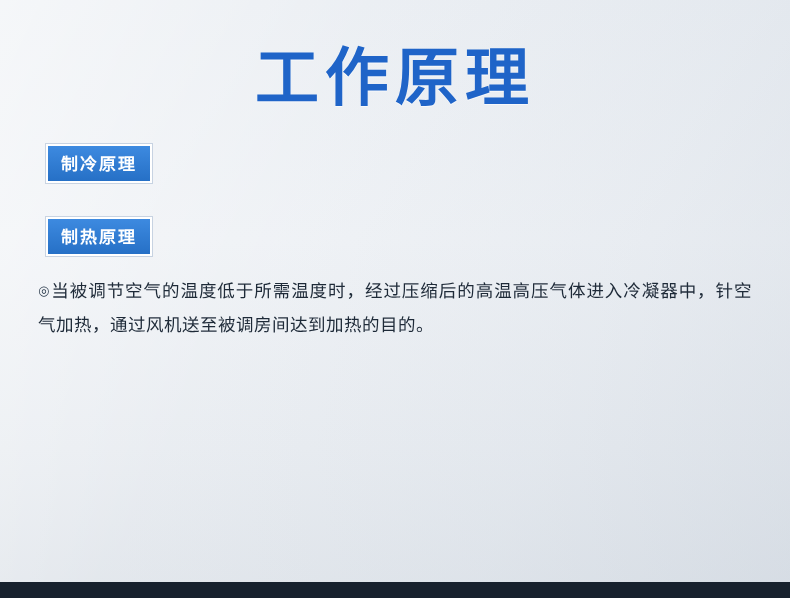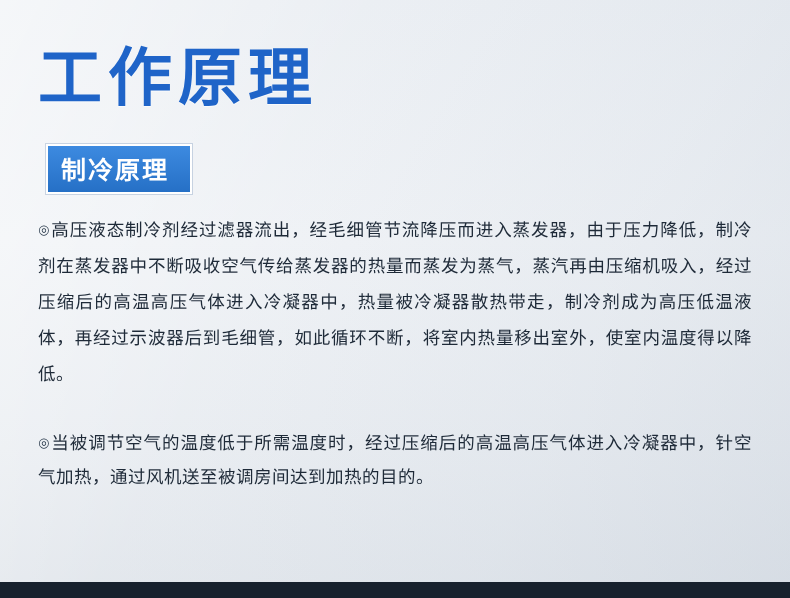--- a/index.html
+++ b/index.html
@@ -49,44 +49,44 @@
     background: #17212d;
   }
 
   .content {
     position: relative;
     z-index: 2;
     padding: 0 38px;
   }
 
   .main-title {
-    text-align: left;
+    text-align: center;
     color: #1f64c8;
     font-size: 64px;
     line-height: 1;
     font-weight: bold;
     letter-spacing: 6px;
     padding-top: 46px;
     padding-bottom: 8px;
     text-shadow: 0 1px 0 rgba(255,255,255,0.6);
   }
 
   .section {
     margin-top: 26px;
   }
 
   .section-heading {
     display: inline-block;
     background: #2f7bd4;
     background: linear-gradient(to bottom, #3d8ae0 0%, #2670c6 100%);
     color: #ffffff;
-    font-size: 25px;
+    font-size: 17px;
     font-weight: bold;
     letter-spacing: 2px;
-    padding: 4px 21px 6px 13px;
+    padding: 4px 13px 6px 13px;
     border: 2px solid #ffffff;
     box-shadow: 0 0 0 1px rgba(120,150,185,0.35);
     margin-left: 8px;
   }
 
   .section-body {
     margin-top: 18px;
     color: #1e2a38;
     font-size: 17.5px;
     line-height: 36px;
@@ -114,26 +114,24 @@
 <body>
 
 <div class="page">
 
   <div class="content">
 
     <div class="main-title">工作原理</div>
 
     <div class="section" id="cooling-section">
       <div class="section-heading">制冷原理</div>
-      <div class="section-body">
-        <span class="bullet">◎</span><span>高压液态制冷剂经过滤器流出，经毛细管节流降压而进入蒸发器，由于压力降低，制冷剂在蒸发器中不断吸收空气传给蒸发器的热量而蒸发为蒸气，蒸汽再由压缩机吸入，经过压缩后的高温高压气体进入冷凝器中，热量被冷凝器散热带走，制冷剂成为高压低温液体，再经过示波器后到毛细管，如此循环不断，将室内热量移出室外，使室内温度得以降低。</span>
-      </div>
     </div>
 
     <div class="section" id="heat-section">
+      <div class="section-heading">制热原理</div>
       <div class="section-body">
         <span class="bullet">◎</span><span>当被调节空气的温度低于所需温度时，经过压缩后的高温高压气体进入冷凝器中，针空气加热，通过风机送至被调房间达到加热的目的。</span>
       </div>
     </div>
 
   </div>
 
   <div class="bottom-bar"></div>
 </div>
 

